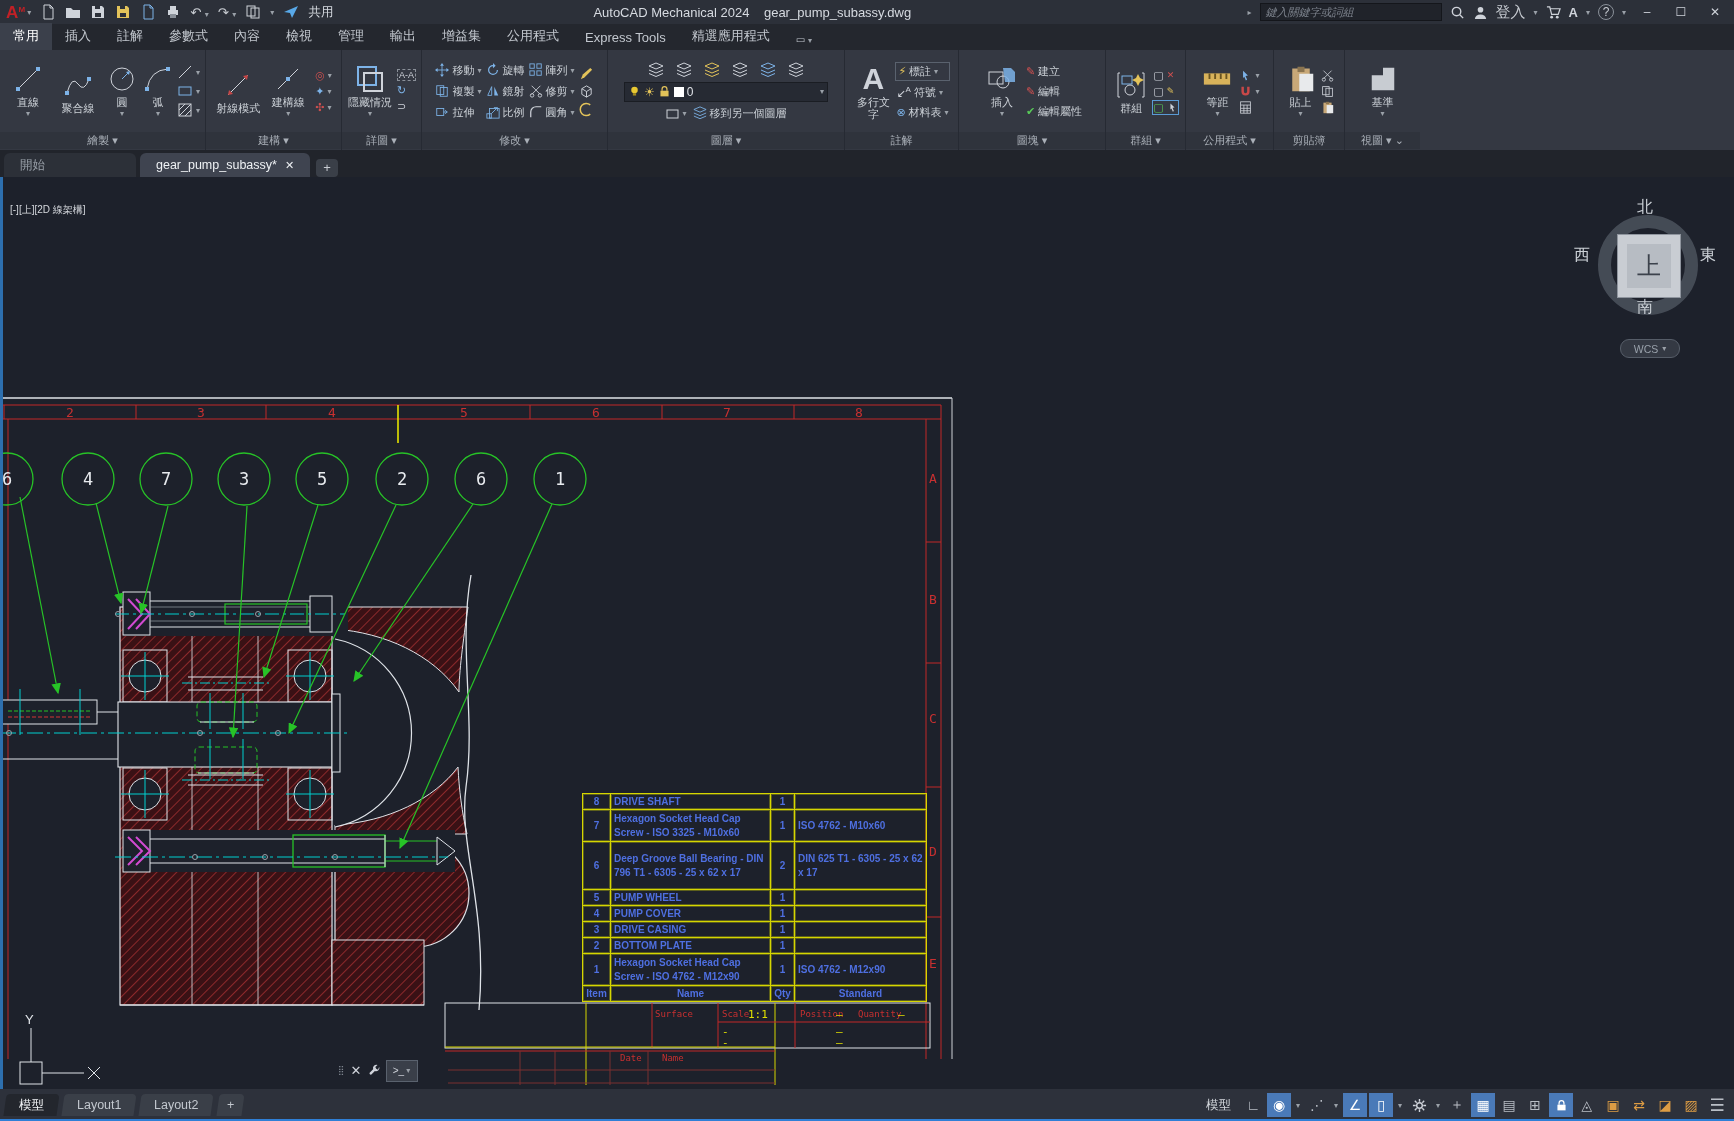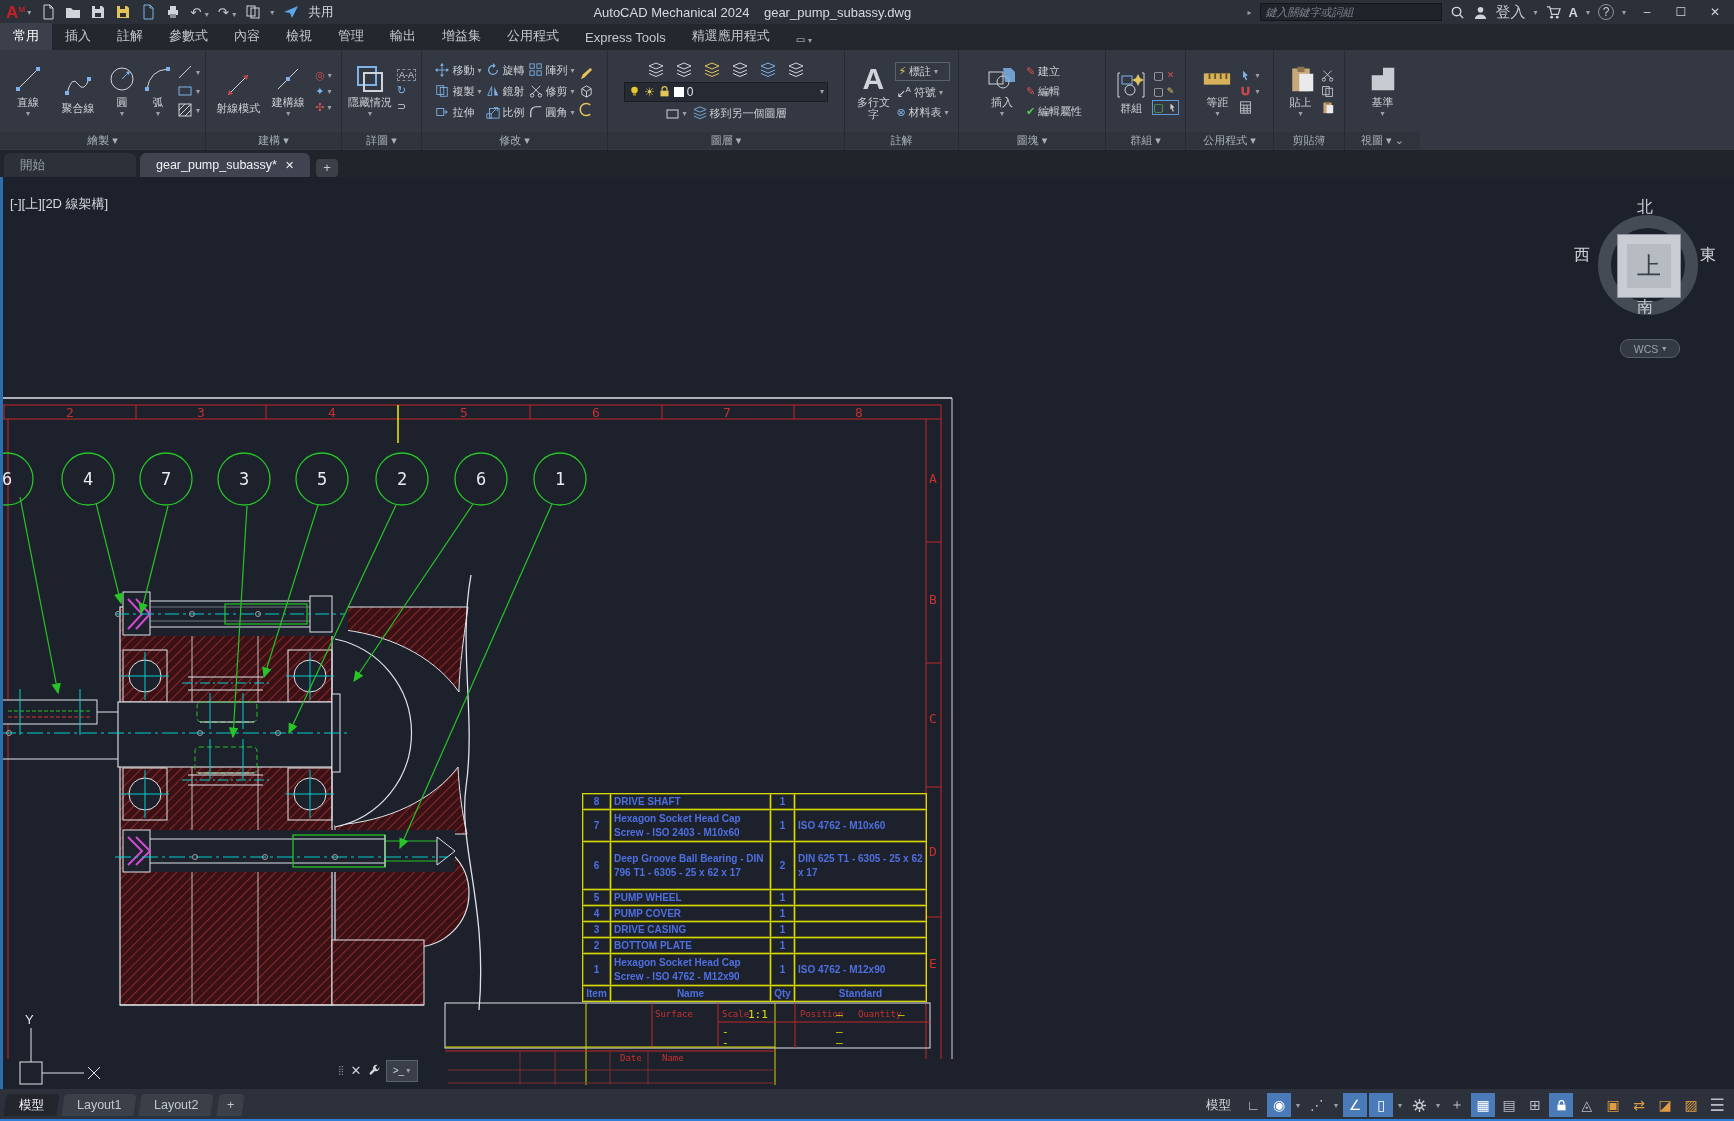--- a/index.html
+++ b/index.html
@@ -39,21 +39,21 @@
   .hl{outline:1px solid #5a9bd5;}
   
   #filetabs{left:0;top:150px;width:1734px;height:27px;background:#21242b;display:flex;align-items:flex-end;z-index:30;}
   .ftab{height:24px;display:flex;align-items:center;padding:0 16px;font-size:12.5px;color:#9aa1aa;background:#2c3038;
         border-radius:6px 6px 0 0;margin-left:4px;gap:8px;}
   .ftab.active{background:#3f4450;color:#eef1f4;}
   .plusbtn{width:22px;height:18px;background:#3a3f48;border-radius:4px;color:#c8ccd2;text-align:center;line-height:18px;margin-left:6px;font-size:13px;}
   
   #canvas{left:0;top:177px;width:1734px;height:912px;background:#1d212b;overflow:hidden;z-index:10;}
   #canvas-edge{left:0;top:177px;width:3px;height:912px;background:#2d6fae;z-index:12;}
-  #vplabel{left:10px;top:18px;font-size:13px;color:#d5d8dd;z-index:13;}
+  #vplabel{left:10px;top:26px;font-size:10px;color:#d5d8dd;z-index:13;}
   
   #viewcube{left:1578px;top:24px;width:140px;height:160px;z-index:13;}
   .vc-ring{position:absolute;left:20px;top:14px;width:74px;height:74px;border-radius:50%;border:13px solid rgba(118,126,138,0.45);}
   .vc-lab{position:absolute;font-size:16px;color:#ccd1d7;}
   .vc-face{position:absolute;left:39px;top:33px;width:62px;height:62px;background:#c9cdd3;border:1px solid #8f959e;
            display:flex;align-items:center;justify-content:center;}
   .vc-face-in{width:44px;height:44px;background:#b7bcc3;display:flex;align-items:center;justify-content:center;
               font-size:24px;color:#3c424c;}
   .vc-wcs{position:absolute;left:42px;top:138px;width:58px;height:17px;background:#343943;border:1px solid #565d68;
           border-radius:9px;font-size:10.5px;color:#99a1ab;display:flex;align-items:center;justify-content:center;gap:4px;}
@@ -1029,21 +1029,21 @@
         </colgroup>
       <tbody>
           <tr style="height:16px">
         <td class="c">8</td>
             <td>DRIVE SHAFT</td>
         <td class="c">1</td>
             <td></td>
           </tr>
       <tr style="height:32px">
         <td class="c">7</td>
-            <td>Hexagon Socket Head Cap Screw - ISO 2403 - M10x60</td>
+            <td>Hexagon Socket Head Cap Screw - ISO 3325 - M10x60</td>
         <td class="c">1</td>
             <td>ISO 4762 - M10x60</td>
           </tr>
       <tr style="height:48px">
         <td class="c">6</td>
             <td>Deep Groove Ball Bearing - DIN 796 T1 - 6305 - 25 x 62 x 17</td>
         <td class="c">2</td>
             <td>DIN 625 T1 - 6305 - 25 x 62 x 17</td>
           </tr>
       <tr style="height:16px">

